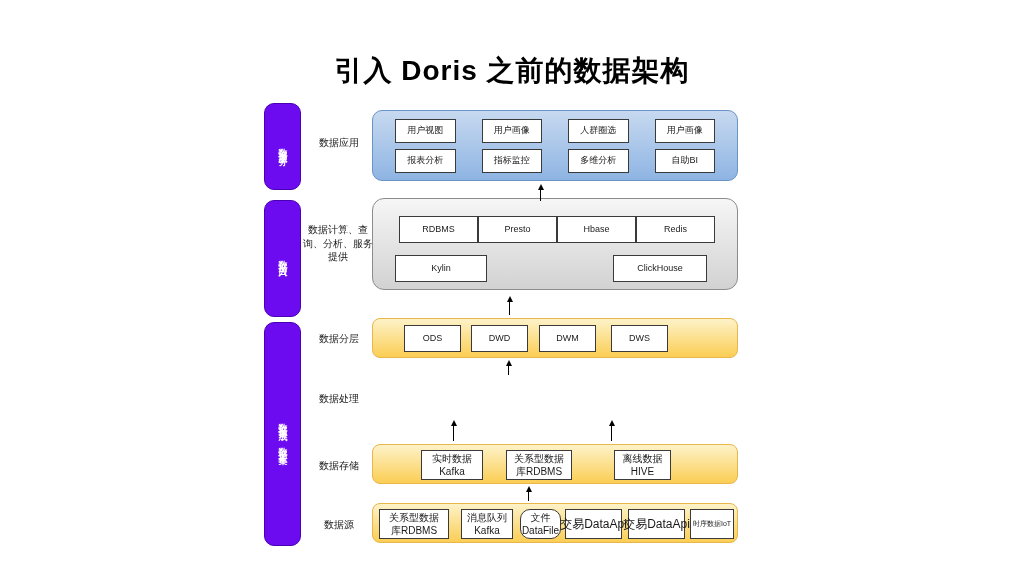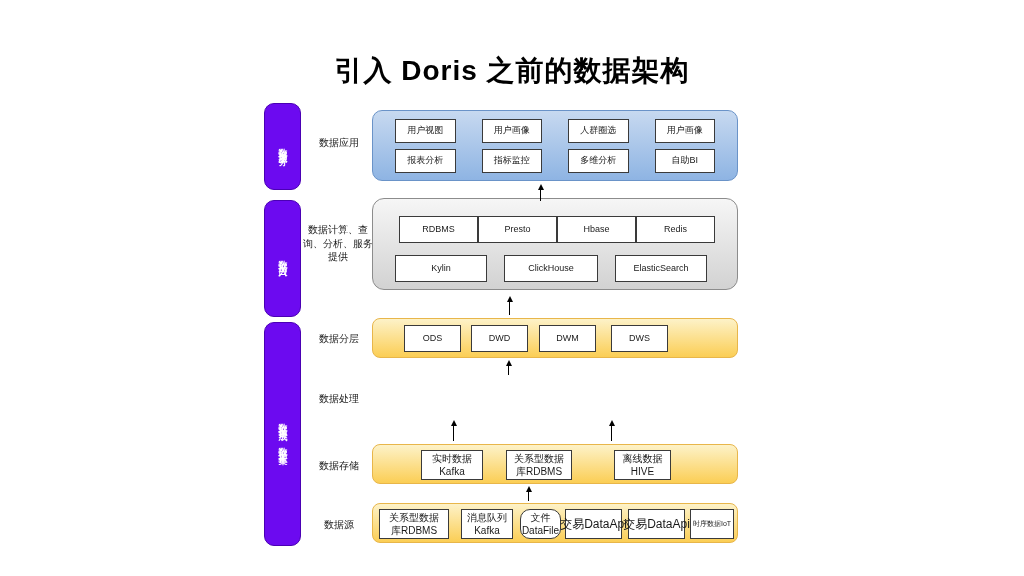--- a/index.html
+++ b/index.html
@@ -124,21 +124,20 @@
   <div class="band band-gray">
     <div class="gray-row1">
       <div class="wbox">RDBMS</div>
       <div class="wbox">Presto</div>
       <div class="wbox">Hbase</div>
       <div class="wbox">Redis</div>
     </div>
     <div class="gray-row2">
       <div class="wbox bx-kylin">Kylin</div>
       <div class="wbox bx-click">ClickHouse</div>
-      <div class="wbox bx-es">ElasticSearch</div>
     </div>
   </div>
 
   <div class="band band-yellow band-y1">
     <div class="wbox abs" style="left:31px; top:6px; width:57px; height:27px;">ODS</div>
     <div class="wbox abs" style="left:98px; top:6px; width:57px; height:27px;">DWD</div>
     <div class="wbox abs" style="left:166px; top:6px; width:57px; height:27px;">DWM</div>
     <div class="wbox abs" style="left:238px; top:6px; width:57px; height:27px;">DWS</div>
   </div>
 

